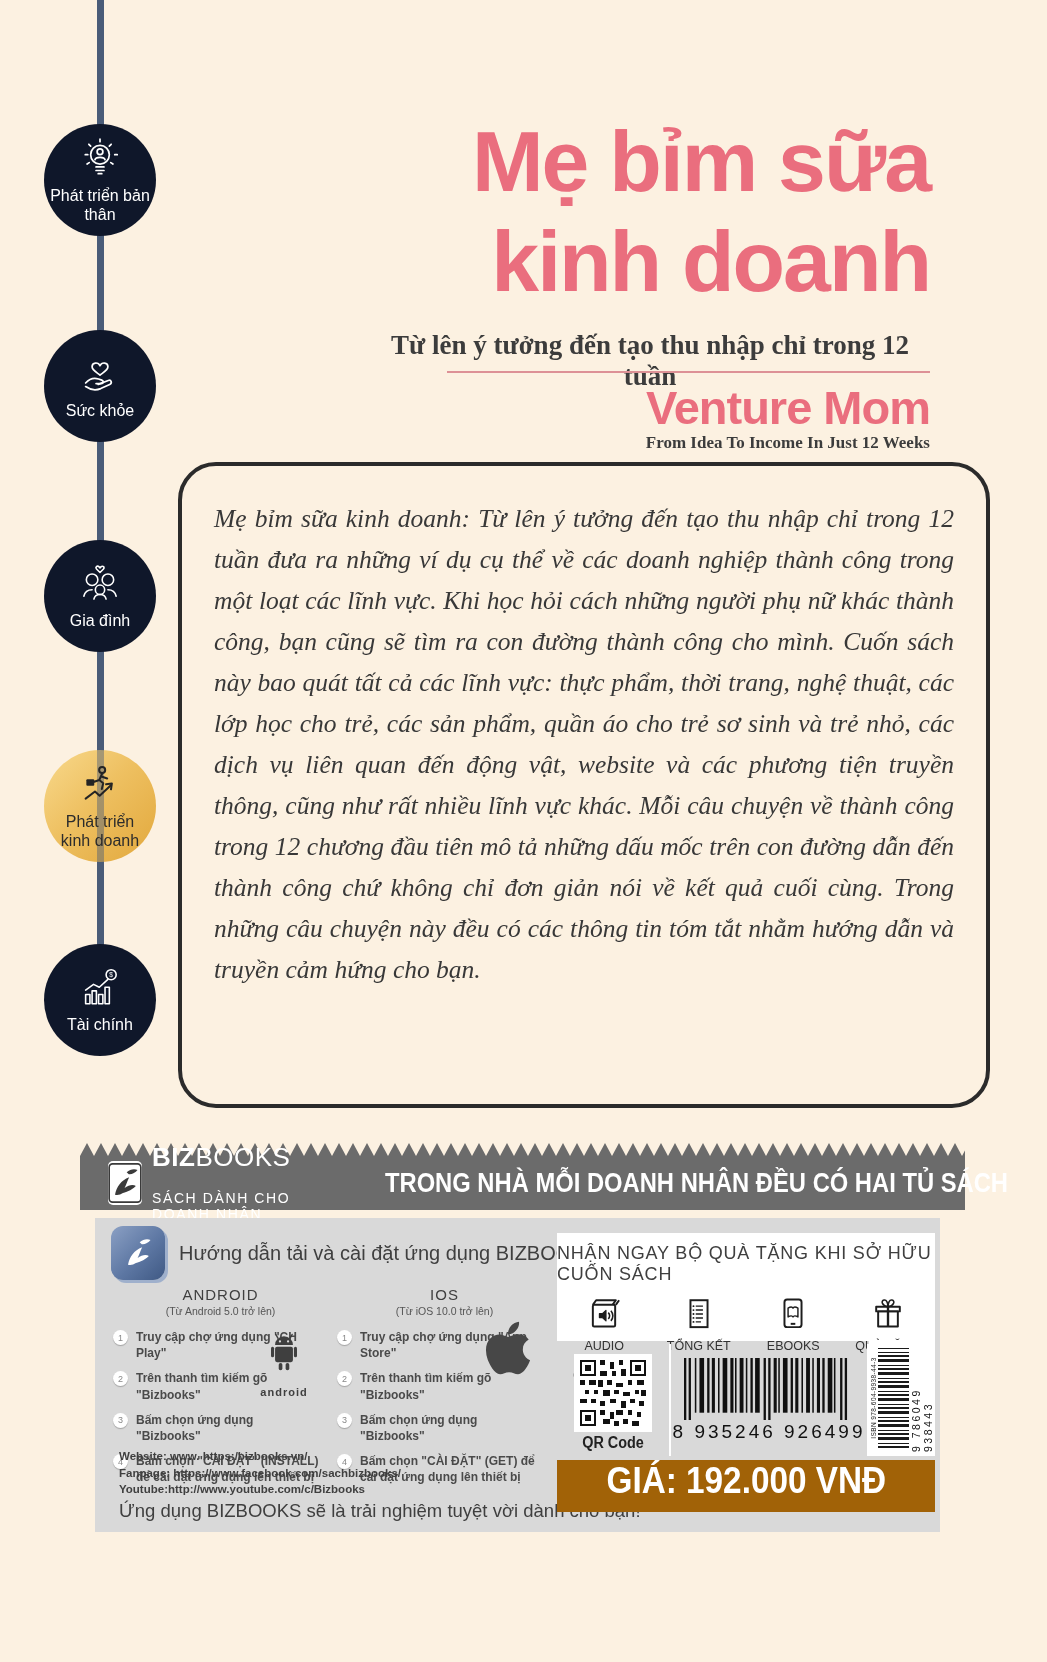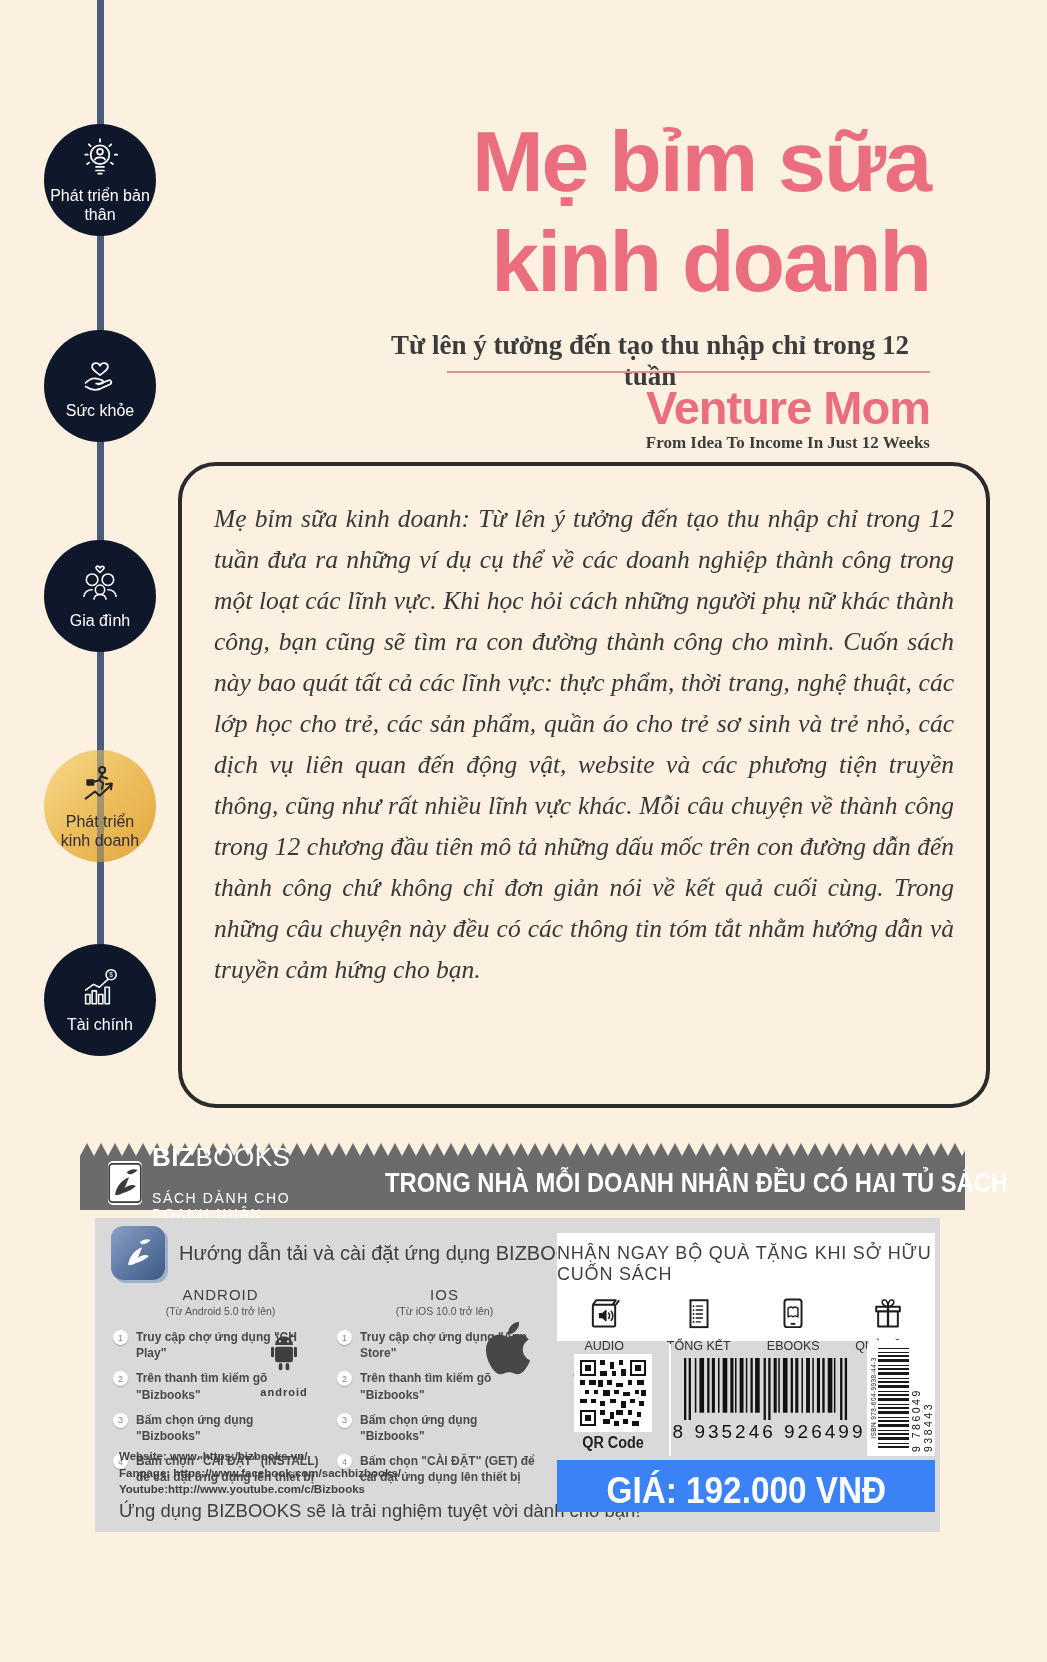--- a/index.html
+++ b/index.html
@@ -112,22 +112,22 @@
   .isbn-rot{
     position:absolute;left:-21px;top:26px;width:108px;height:64px;
     transform:rotate(-90deg);display:flex;flex-direction:column;align-items:center;
   }
   .isbn-text{font-size:6.5px;color:#222;letter-spacing:.4px;}
   .isbn-bars{width:100px;height:36px;margin-top:1px;
     background:repeating-linear-gradient(90deg,#1a1a1a 0 2px,transparent 2px 4px,#1a1a1a 4px 5px,transparent 5px 8px,#1a1a1a 8px 11px,transparent 11px 13px);}
   .isbn-number{font-size:10.5px;color:#111;letter-spacing:2.5px;margin-top:1px;}
   
   .price-banner{
-    position:absolute;left:462px;top:242px;width:378px;height:52px;background:#3b82f6;
-    display:flex;align-items:flex-end;justify-content:center;
+    position:absolute;left:462px;top:242px;width:378px;height:52px;background:#a16207;
+    display:flex;align-items:flex-start;justify-content:center;
   }
   .price-text{color:#fff;font-weight:bold;font-size:37px;transform:scaleX(.9);white-space:nowrap;}
 </style>
 </head>
 <body>
 
 <div class="page">
 
   <div class="spine-line"></div>
 

